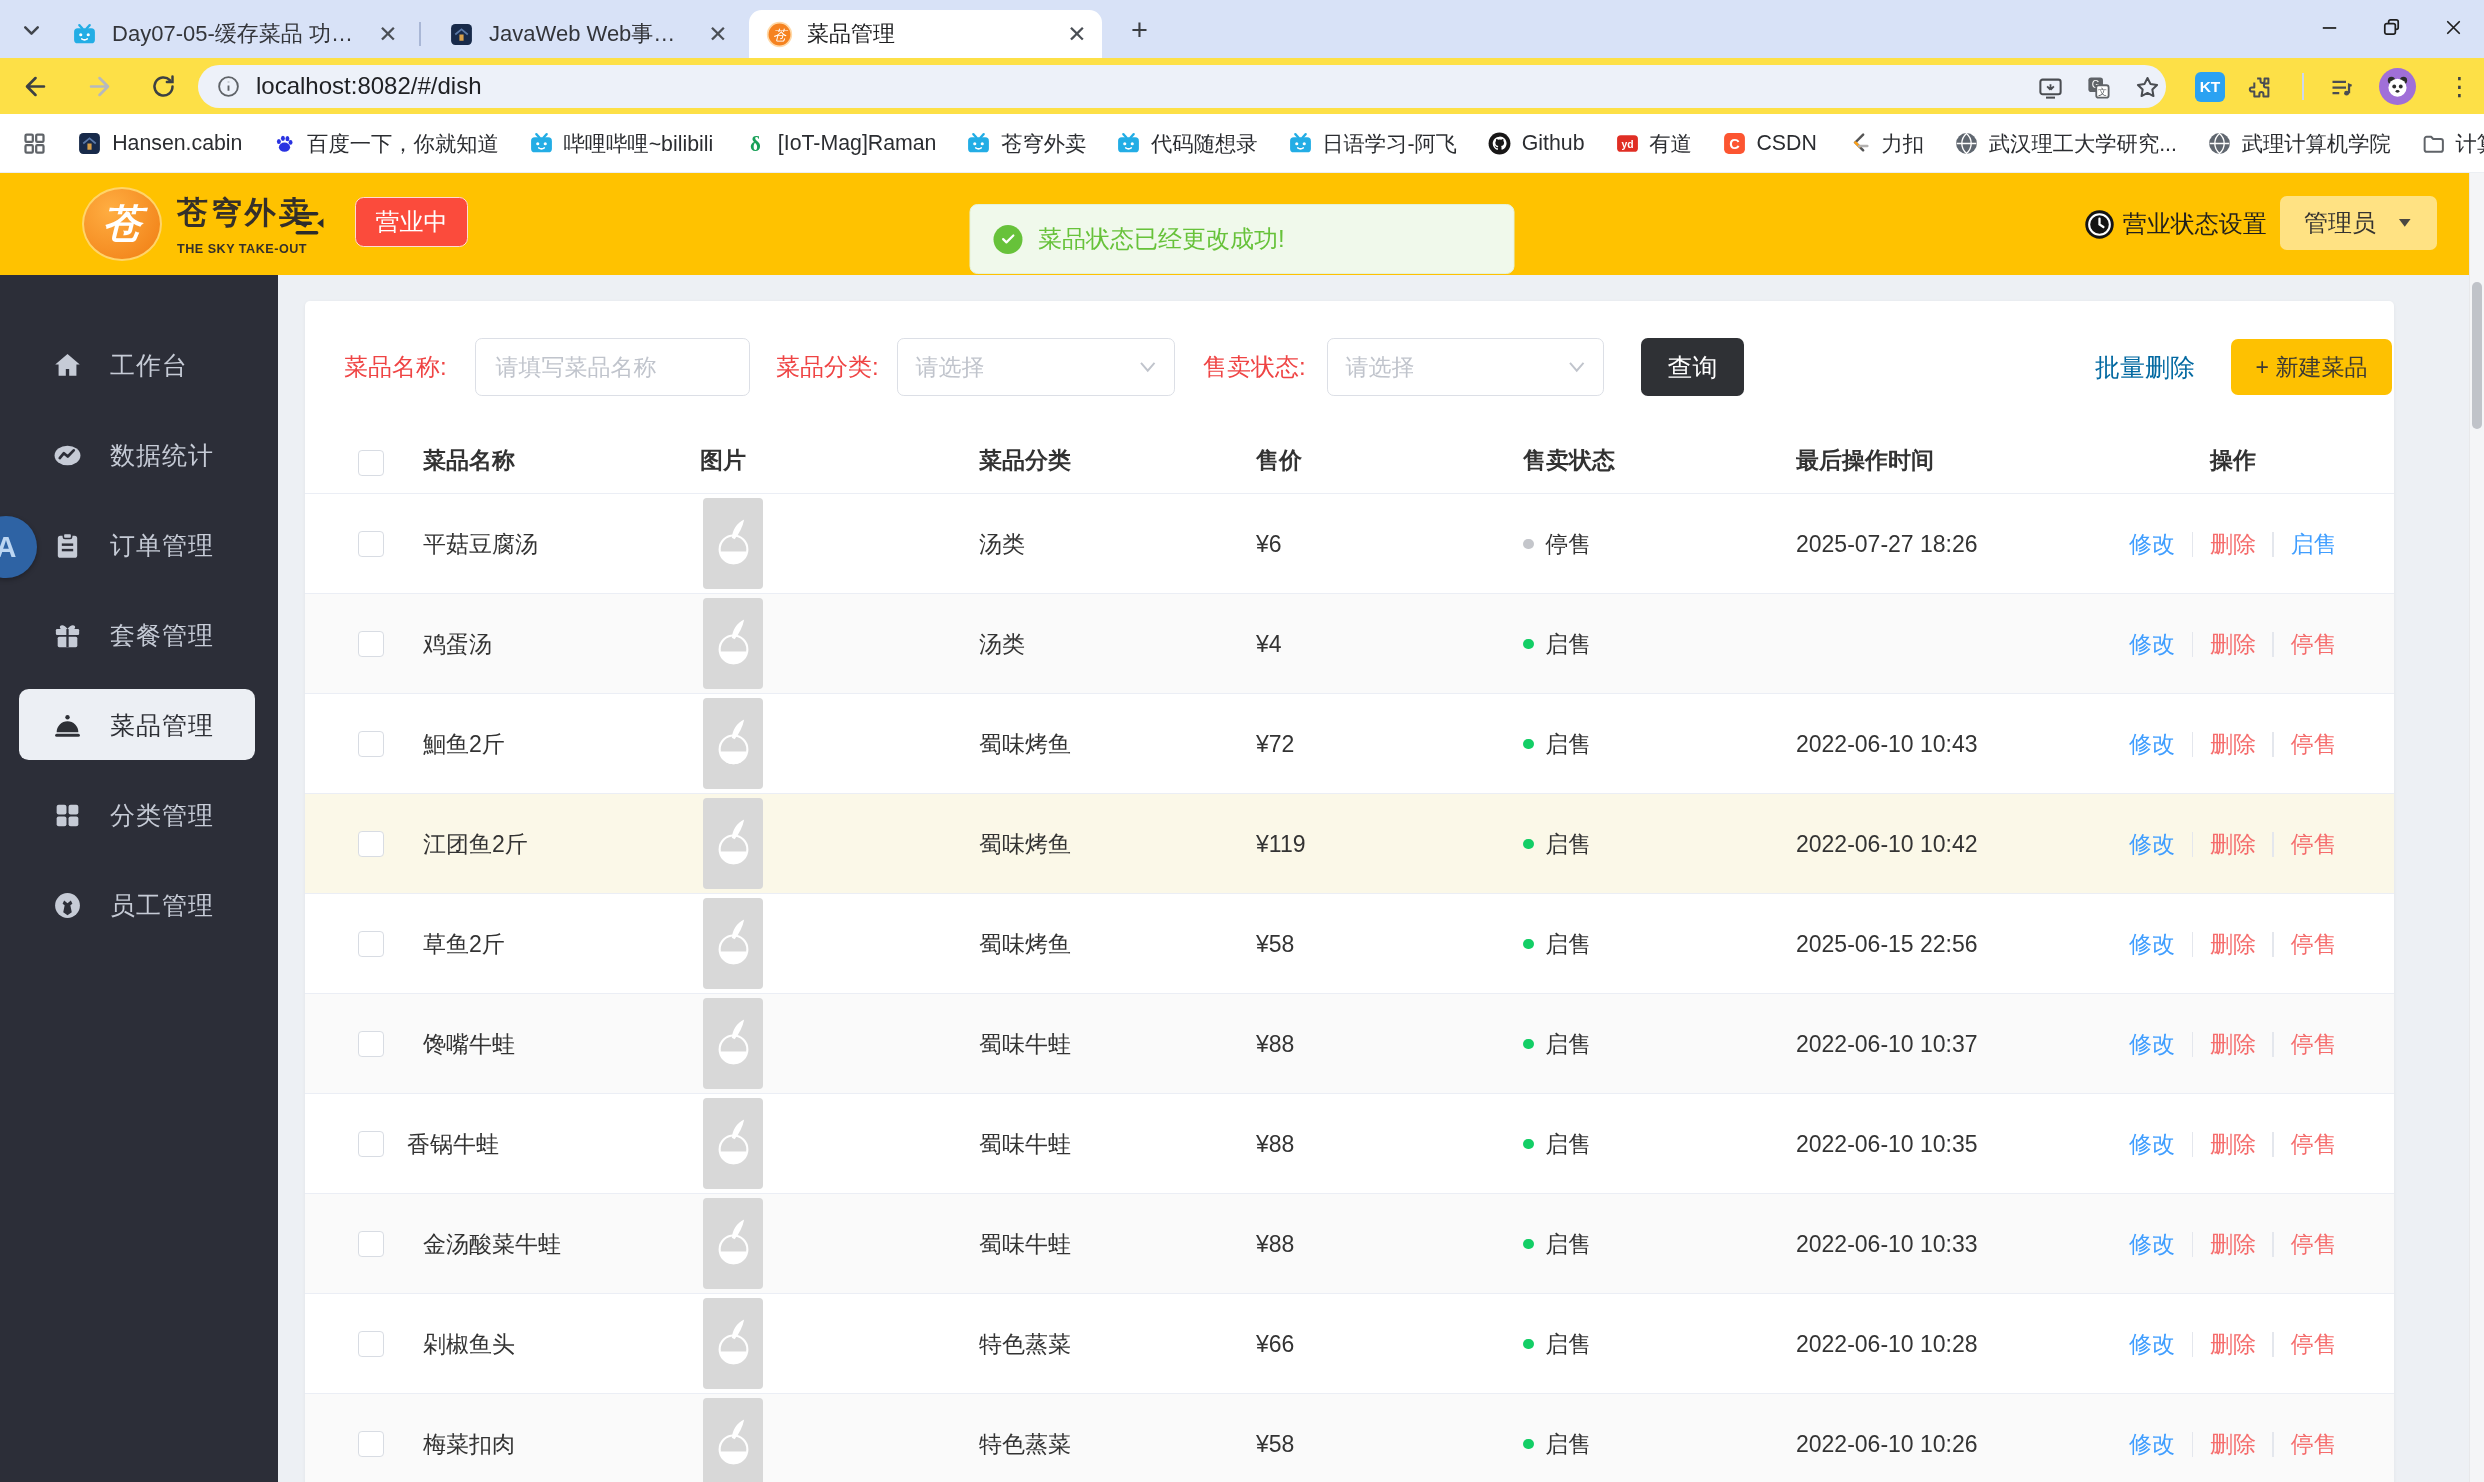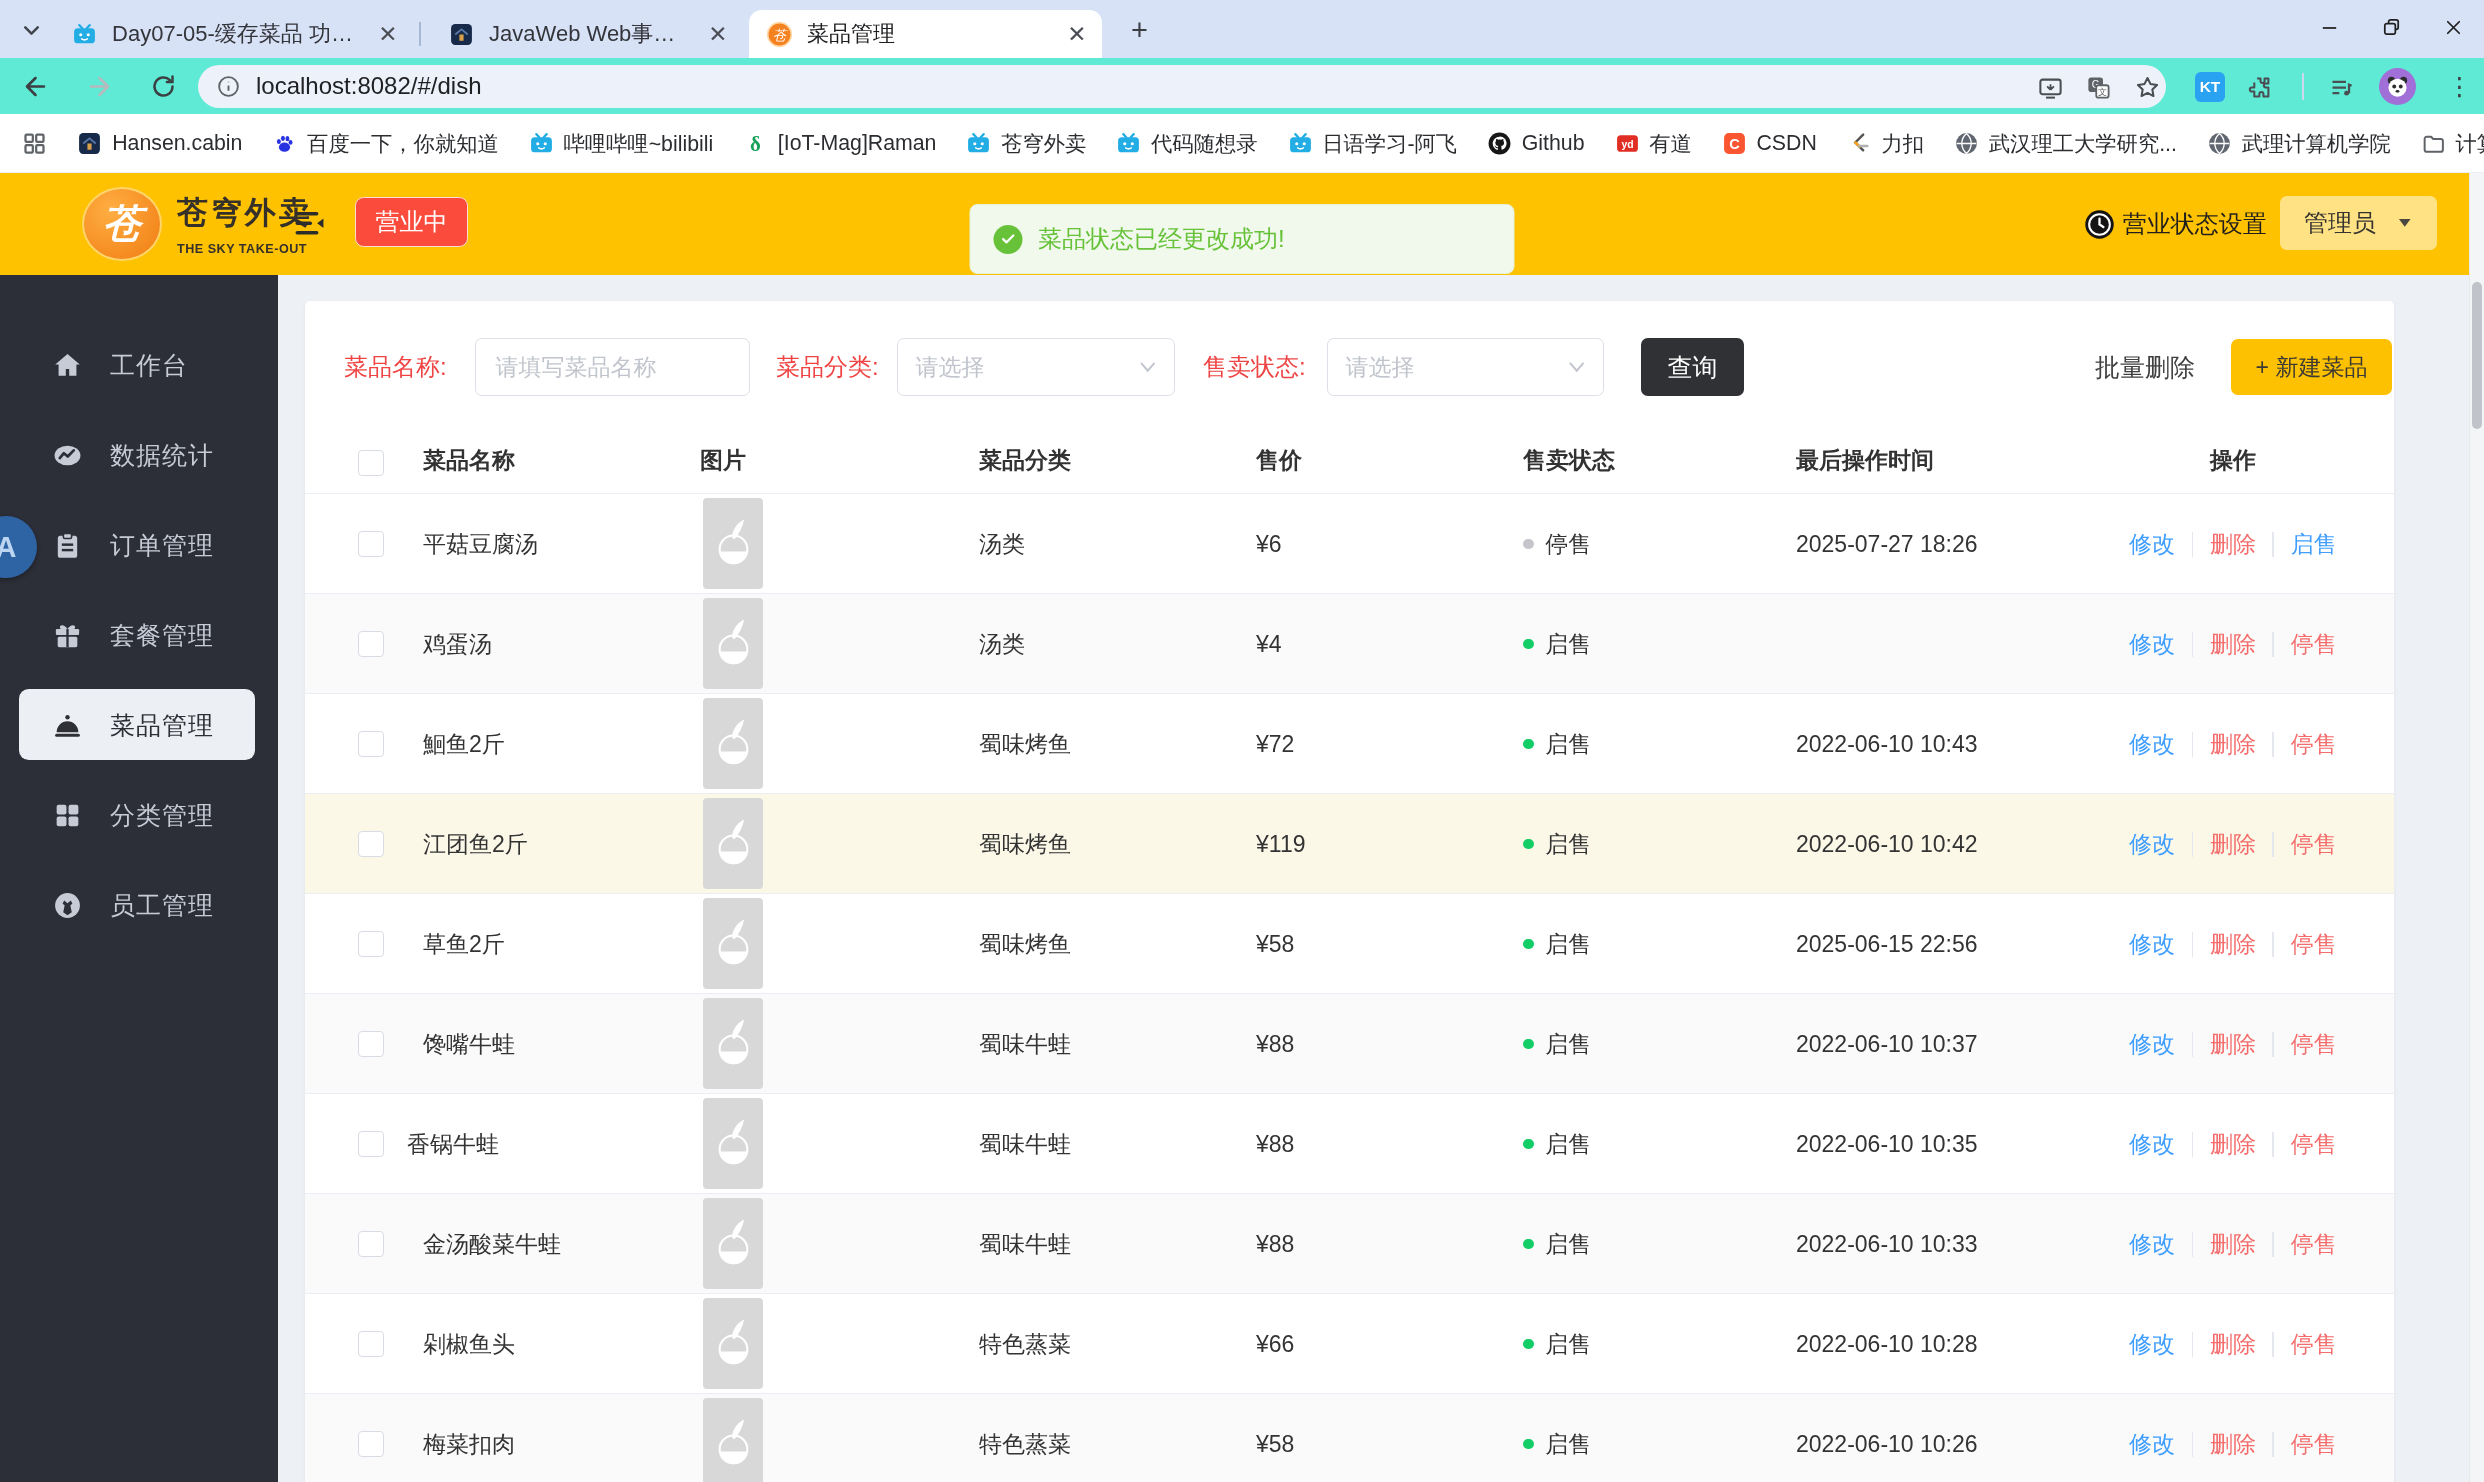--- a/index.html
+++ b/index.html
@@ -16,21 +16,21 @@
 .tab .fav{width:29px;height:29px;margin-right:13.6px;flex:0 0 auto}
 .tab .tab-title{overflow:hidden;text-overflow:ellipsis;max-width:264px}
 .tab .x{margin-left:auto;padding-left:13.6px;color:#4b4f55;font-size:23px;line-height:1}
 .tab.active{background:#fff;color:#1d1e20}
 .tab-sep{position:absolute;top:22px;width:1.9px;height:24px;background:#a9b7d6}
 #newtab{position:absolute;left:1124px;top:14.6px;width:31px;height:31px;font-size:29px;color:#3a3d42;display:flex;align-items:center;justify-content:center}
 #win-controls{position:absolute;right:0;top:0;height:54px;display:flex}
 #win-controls .wc{width:62px;height:54px;display:flex;align-items:center;justify-content:center;color:#1f1f1f}
 
 
-#toolbar{position:absolute;left:0;top:58px;width:2484px;height:56px;background:#5eead4}
+#toolbar{position:absolute;left:0;top:58px;width:2484px;height:56px;background:#fde047}
 .nav-ic{position:absolute;top:8.7px;width:39px;height:39px;display:flex;align-items:center;justify-content:center}
 #omnibox{position:absolute;left:198px;top:6.8px;width:1968px;height:43px;background:#edf1f9;border-radius:21.3px;display:flex;align-items:center}
 #omnibox .info{margin-left:17.5px;color:#5f6368}
 #url-text{margin-left:15.5px;font-size:24px;color:#202124}
 .right-ic{position:absolute;top:12.6px;width:33px;height:33px;display:flex;align-items:center;justify-content:center;color:#4a4d52}
 #ext-kt{position:absolute;left:2195px;top:13.6px;width:30px;height:30px;border-radius:5.8px;background:#2aa2f2;color:#fff;font-size:15.5px;font-weight:bold;display:flex;align-items:center;justify-content:center}
 #tb-sep{position:absolute;left:2302px;top:14.6px;width:1.9px;height:27px;background:#cdd7ee}
 #avatar{position:absolute;left:2379px;top:9.7px;width:37px;height:37px;border-radius:50%;background:#a06fd8;display:flex;align-items:center;justify-content:center}
 #kebab{position:absolute;left:2443px;top:9.7px;width:33px;height:37px;color:#3c4043;font-size:25px;display:flex;align-items:center;justify-content:center;letter-spacing:0}
 
@@ -74,21 +74,21 @@
 .f-label{position:absolute;top:37px;height:58px;line-height:58px;font-size:24px;color:#ef4444}
 #f-label-name{left:39px}#f-label-cat{left:471px}#f-label-status{left:898px}
 .f-input,.f-select{position:absolute;top:37px;height:58px;border:1px solid #dcdfe6;border-radius:6.8px;background:#fff;font-size:23px}
 #f-input-name{left:170px;width:275px;padding:0 19.4px;color:#333;outline:none}
 #f-input-name::placeholder{color:#c0c4cc}
 .f-select{display:flex;align-items:center;justify-content:space-between;padding:0 17.5px;color:#c0c4cc}
 #f-select-cat{left:592px;width:278px}
 #f-select-status{left:1022px;width:277px}
 .f-select .caret{color:#c0c4cc}
 #btn-query{position:absolute;left:1336px;top:37px;width:103px;height:58px;background:#2f3135;border-radius:6.8px;color:#fff;font-size:25px;display:flex;align-items:center;justify-content:center}
-#batch-del{position:absolute;left:1790px;top:37px;height:58px;line-height:58px;color:#404040;font-size:25px}
+#batch-del{position:absolute;left:1790px;top:37px;height:58px;line-height:58px;color:#0369a1;font-size:25px}
 #btn-add{position:absolute;left:1926px;top:38px;width:161px;height:56px;background:#fec101;border-radius:7px;color:#3d3a33;font-size:23px;display:flex;align-items:center;justify-content:center}
 
 
 #thead{position:absolute;left:0;top:131px;width:100%;height:62px;border-bottom:1px solid #ebeef5}
 #thead .th{position:absolute;top:0;height:62px;line-height:56px;font-size:23px;font-weight:bold;color:#323232}
 #tbody{position:absolute;left:0;top:193px;width:100%;bottom:0;overflow:hidden}
 .trow{position:relative;height:100px;border-bottom:1px solid #ebeef5;background:#fff}
 .trow.stripe{background:#fafafa}
 .trow.hl{background:#fbf8e8}
 .cell{position:absolute;top:0;height:100px;display:flex;align-items:center;font-size:23px;color:#333}

